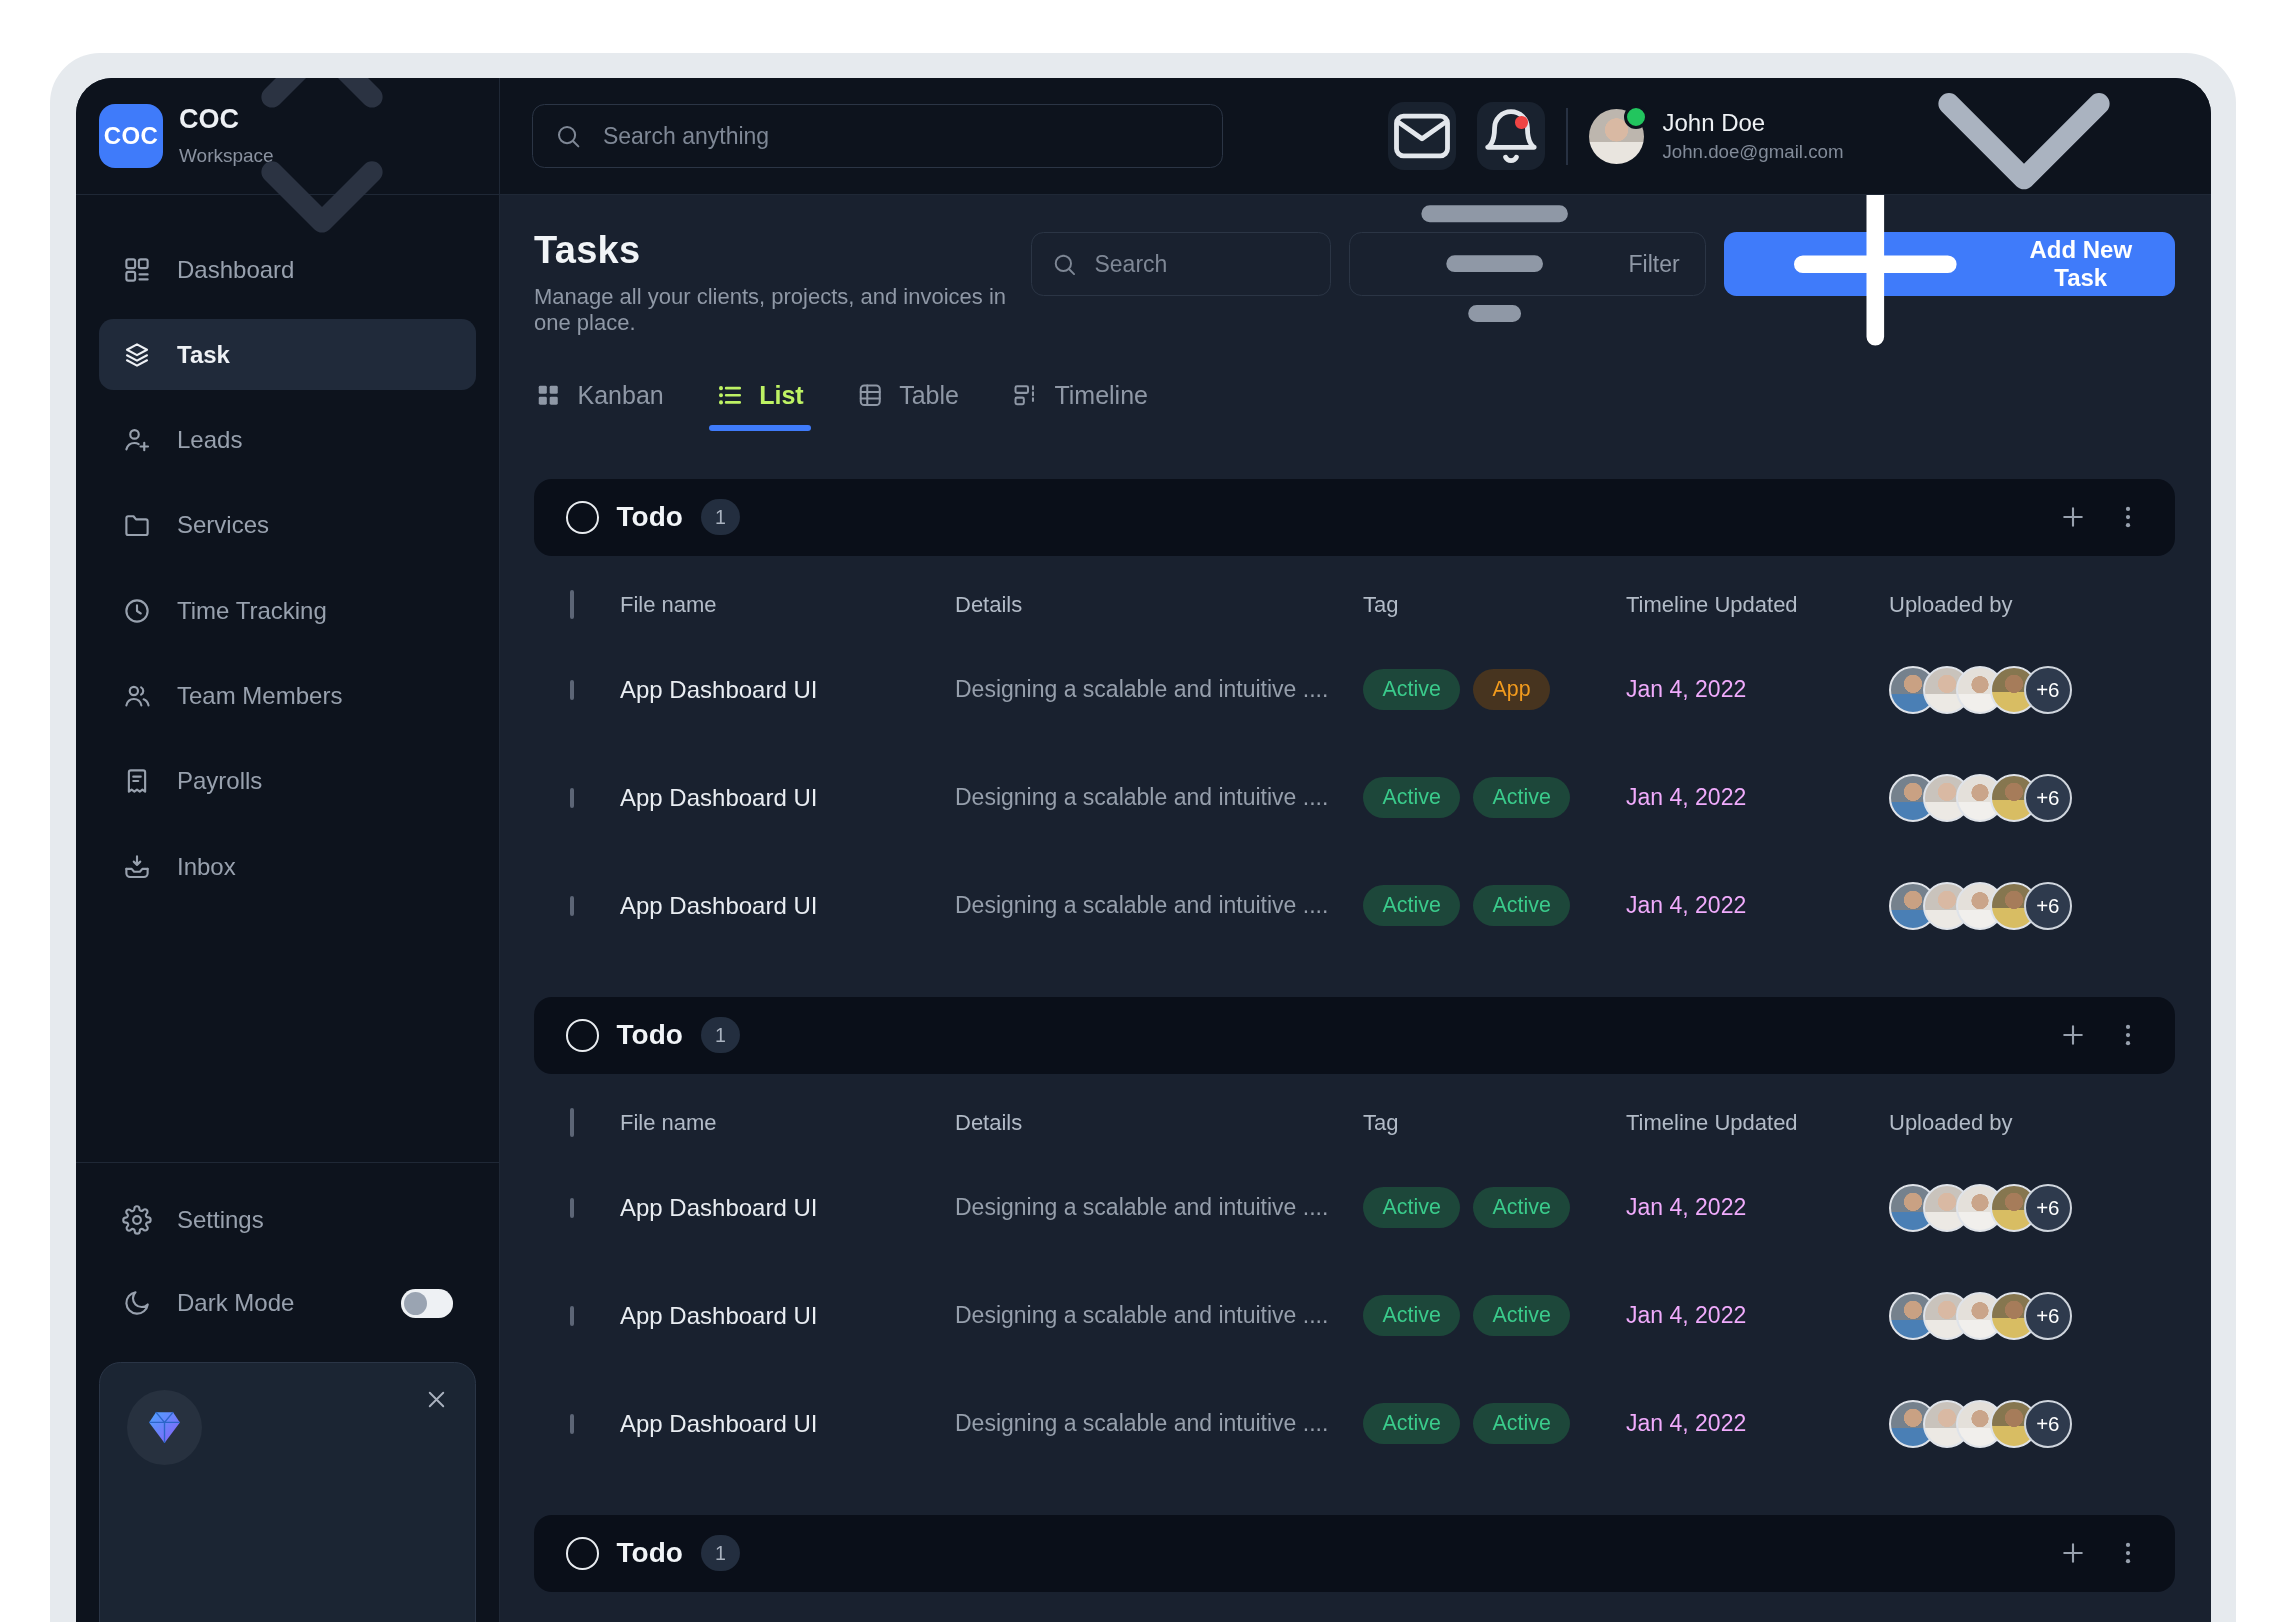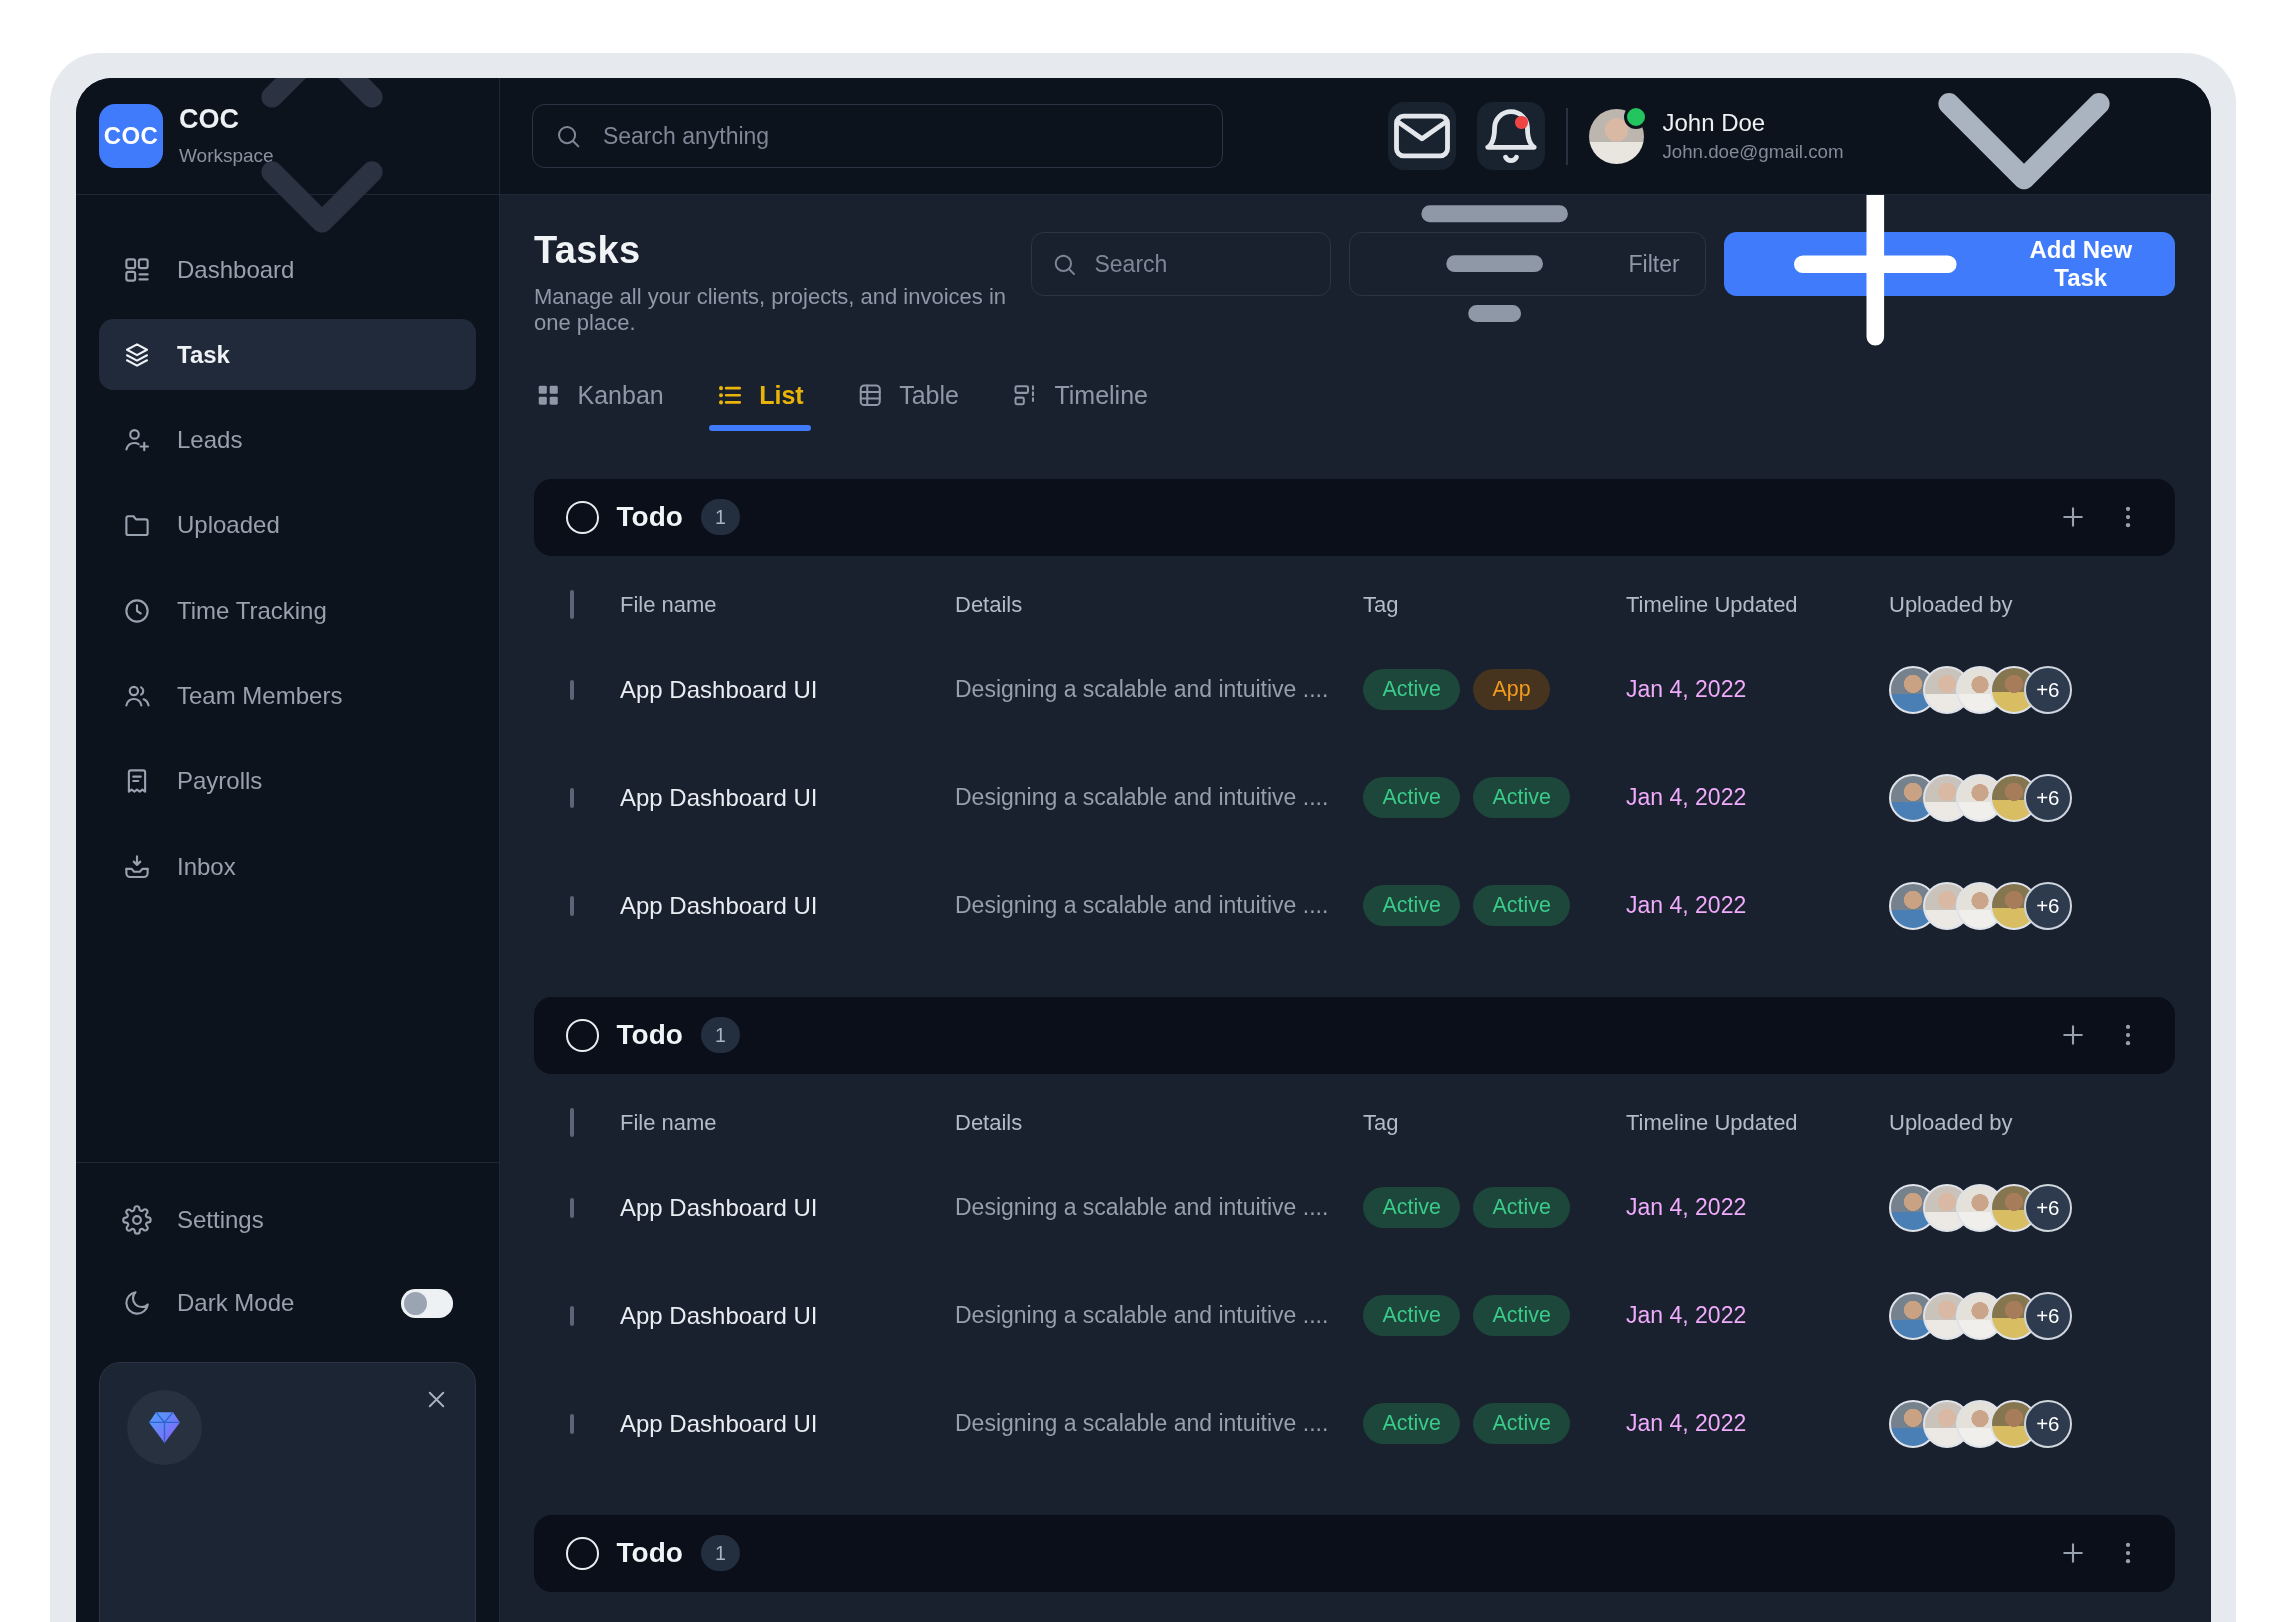--- a/index.html
+++ b/index.html
@@ -83,21 +83,21 @@
   .filter-btn svg{width:27px;height:27px;}
   .add-btn{height:64px;padding:0 27px;border:none;border-radius:12.5px;background:#3f7bfa;color:#fff;
     font-size:24px;font-weight:600;display:flex;align-items:center;gap:14.3px;cursor:pointer;
     font-family:"Liberation Sans",sans-serif;}
   .add-btn svg{width:27px;height:27px;}
 
   .tabs{display:flex;gap:52px;margin-top:45px;}
   .tab{display:flex;align-items:center;gap:15px;font-size:25px;color:#8f98a6;padding-bottom:21.4px;
     position:relative;cursor:pointer;}
   .tab svg{width:28.5px;height:28.5px;}
-  .tab.active{color:#eab308;font-weight:700;}
+  .tab.active{color:#bef264;font-weight:700;}
   .tab.active::after{content:"";position:absolute;left:-7.1px;right:-7.1px;bottom:0;height:6.2px;
     border-radius:3.6px;background:#3f7bfa;}
 
   .section{margin-top:37px;}
   .section:first-of-type{margin-top:48px;}
   .section-head{height:77px;background:#0a0f19;border-radius:18px;display:flex;align-items:center;
     padding:0 32px;gap:18px;}
   .section-circle{width:28.5px;height:28.5px;border:2.7px solid #e8ebef;border-radius:50%;flex:0 0 28.5px;}
   .section-title{font-size:28px;font-weight:700;color:#f1f4f7;}
   .count-badge{min-width:14.3px;height:36px;border-radius:18px;background:#232e3f;color:#aab3c0;font-size:19.6px;
@@ -185,21 +185,21 @@
             </span>
     <span class="nlabel">Leads</span>
   </div>
 
   <div class="nav-item">
     <span class="nicon" style="display: flex; width: 30px; height: 30px;">
               <svg viewBox="0 0 24 24" fill="none" stroke="currentColor" stroke-width="1.7" stroke-linecap="round" stroke-linejoin="round" style="width:100%;height:100%">
                 <path d="M3.5 6.5A1.5 1.5 0 015 5h4.2l2 2.5H19a1.5 1.5 0 011.5 1.5v9.5A1.5 1.5 0 0119 20H5a1.5 1.5 0 01-1.5-1.5z"></path>
               </svg>
             </span>
-    <span class="nlabel">Uploaded</span>
+    <span class="nlabel">Services</span>
   </div>
 
   <div class="nav-item">
     <span class="nicon" style="display: flex; width: 30px; height: 30px;">
               <svg viewBox="0 0 24 24" fill="none" stroke="currentColor" stroke-width="1.7" stroke-linecap="round" stroke-linejoin="round" style="width:100%;height:100%">
                 <circle cx="12" cy="12" r="8.5"></circle>
                 <path d="M12 7.5V12l3 2"></path>
               </svg>
             </span>
     <span class="nlabel">Time Tracking</span>

